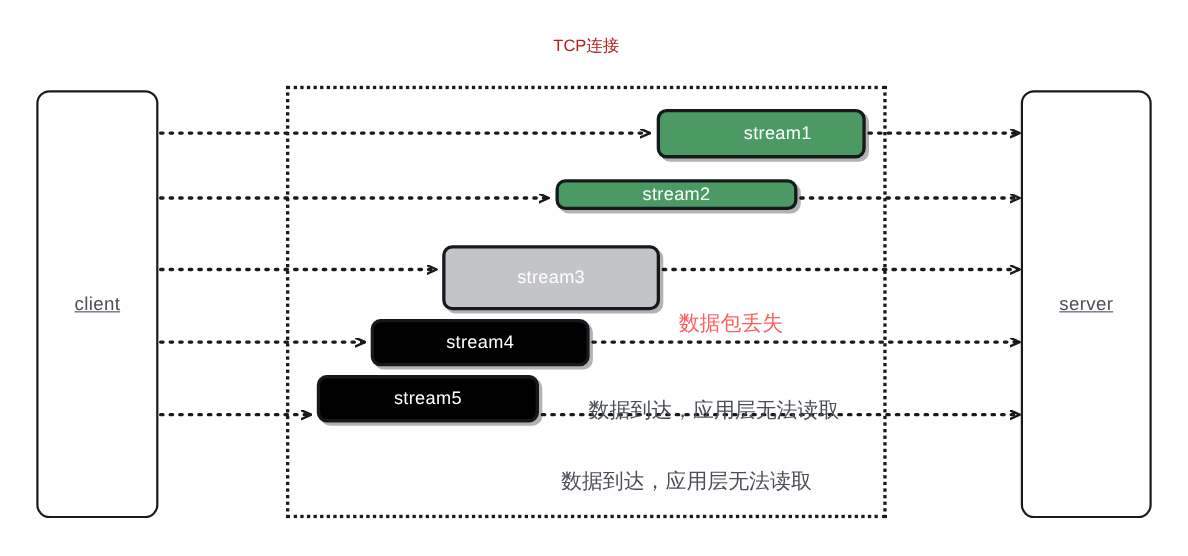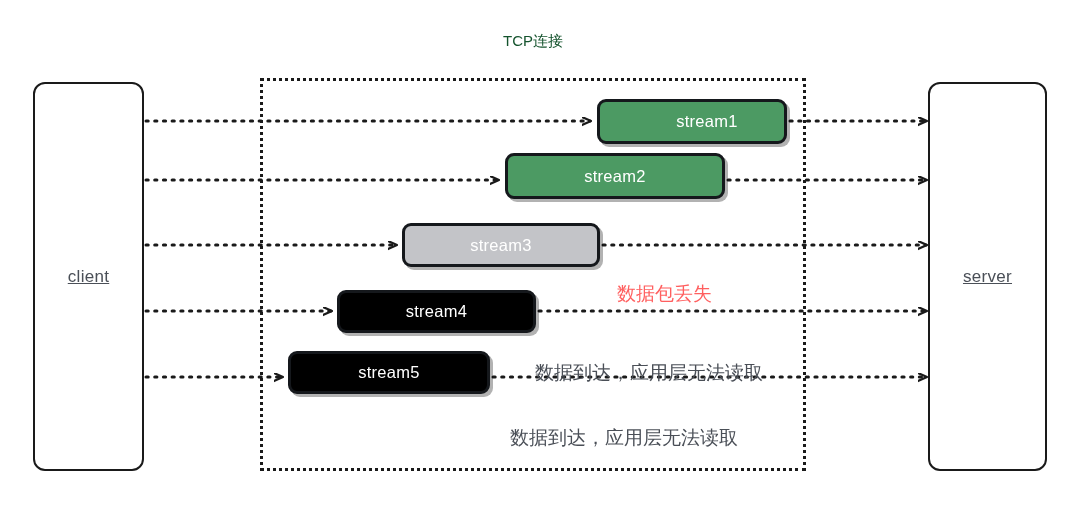--- a/index.html
+++ b/index.html
@@ -32,45 +32,45 @@
     position:absolute;
     left:260px;top:78px;width:546px;height:393px;
     border:3px dotted #1a1a1a;
     box-sizing:border-box;
     background:transparent;
   }
   #tcp-title{
     position:absolute;
     left:260px;top:32px;width:546px;
     text-align:center;
-    color:#14532d;
+    color:#b91c1c;
     font-size:15px;
   }
 
   
   .stream{
     position:absolute;
     border:3px solid #15181c;
     border-radius:9px;
     box-sizing:border-box;
     display:flex;align-items:center;justify-content:center;
     color:#ffffff;
     font-size:16.5px;
     letter-spacing:.3px;
     box-shadow:3px 3px 0 rgba(0,0,0,.30);
   }
   .stream.green{background:#4c9a63;}
   .stream.gray-light{background:#c3c4c8;}
   .stream.gray-dark{background:#000000;}
 
   #stream1{left:597px;top:99px;width:190px;height:45px;padding-left:30px;}
-  #stream2{left:505px;top:153px;width:220px;height:46px;}
-  #stream3{left:402px;top:223px;width:198px;height:44px;text-align:right;}
+  #stream2{left:505px;top:163px;width:220px;height:28px;}
+  #stream3{left:402px;top:223px;width:198px;height:59px;text-align:right;}
   #stream4{left:337px;top:290px;width:199px;height:43px;}
-  #stream5{left:288px;top:351px;width:202px;height:43px;}
+  #stream5{left:288px;top:341px;width:202px;height:43px;}
 
   
   .annotation{
     position:absolute;
     font-size:19px;
     color:#4a4f57;
     white-space:nowrap;
     margin-top:28px;
   }
   .annotation.red{color:#ff5f5f;}

